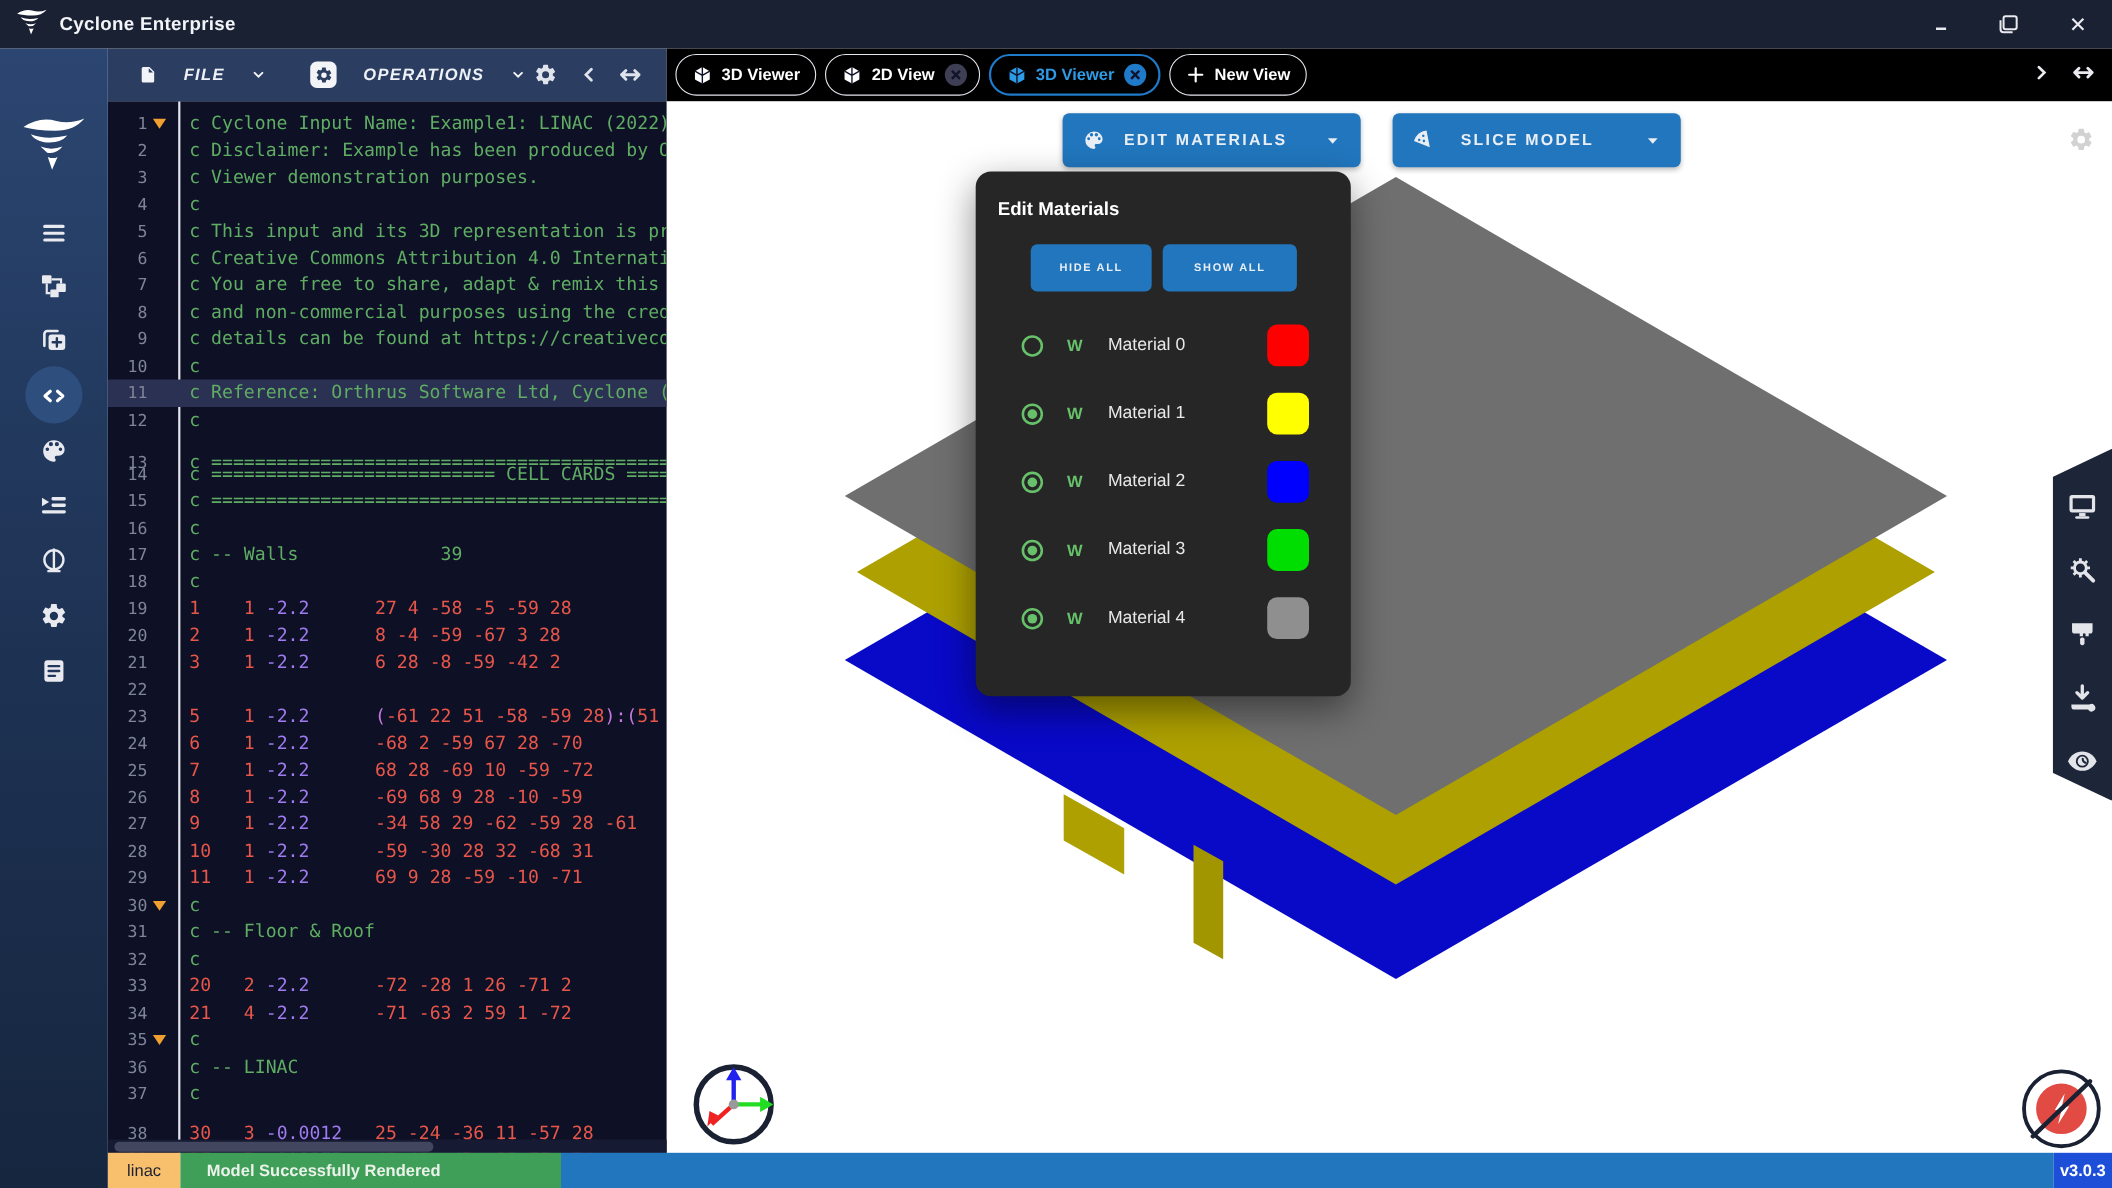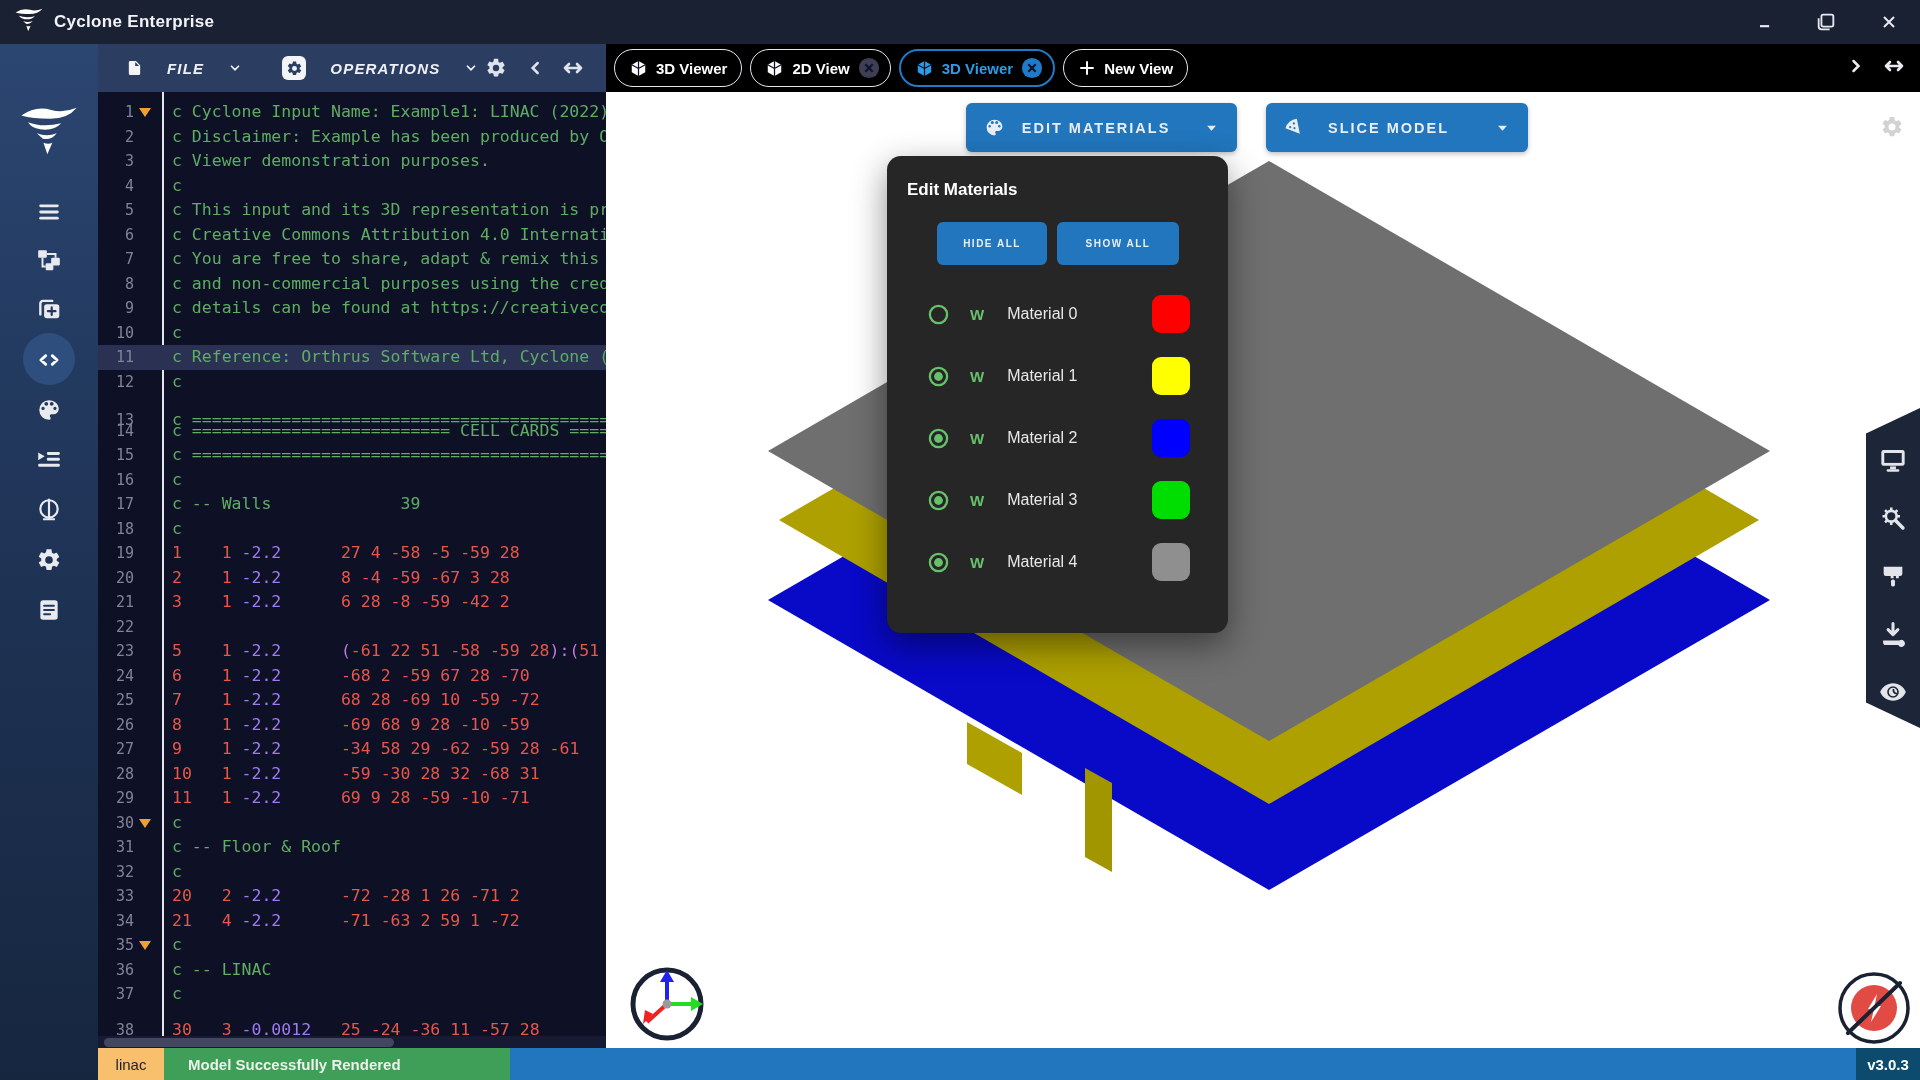--- a/index.html
+++ b/index.html
@@ -55,21 +55,21 @@
   .tok-c { color:#5fad63; } .tok-r { color:#e8564a; } .tok-d { color:#9f7bf0; }
   .tok-p { color:#c678dd; } .tok-t { color:#c8cbe0; }
   #ed-scrollbar { left:98px; top:1036px; width:508px; height:12px; background:#171a33; z-index:27; }
   #ed-thumb { position:absolute; left:6px; top:1.5px; width:290px; height:9px; background:#42465e; border-radius:5px; }
 
   
   #statusbar { left:98px; top:1048px; width:1822px; height:32px; z-index:30; display:flex; font-size:15px; }
   #st-file { background:#f8bf6d; color:#1a2133; font-weight:normal; width:66px; display:flex; align-items:center; justify-content:center; }
   #st-msg { background:#3f9e57; color:#eaf2ea; width:346px; display:flex; align-items:center; padding-left:24px; font-weight:600; }
   #st-fill { background:#2176bd; flex:1; }
-  #st-ver { background:#0c4a6e; color:#fff; font-weight:bold; width:64px; display:flex; align-items:center; justify-content:center; }
+  #st-ver { background:#1d4ed8; color:#fff; font-weight:bold; width:53px; display:flex; align-items:center; justify-content:center; }
 
   
   #viewer { left:606px; top:92px; width:1314px; height:956px; background:#fff; }
   #scene { position:absolute; left:606px; top:92px; z-index:5; }
   #viewer-gear { left:1880px; top:115px; color:#d2d2d2; z-index:8; }
 
   .blue-btn { position:absolute; height:49px; background:#2176bd; border-radius:6px; color:#e9eef5;
     display:flex; align-items:center; font-size:14.5px; font-weight:bold; letter-spacing:2px; z-index:20;
     box-shadow:0 2px 5px rgba(0,0,0,.25); cursor:pointer; }
   .blue-btn .caret { margin-left:auto; }

